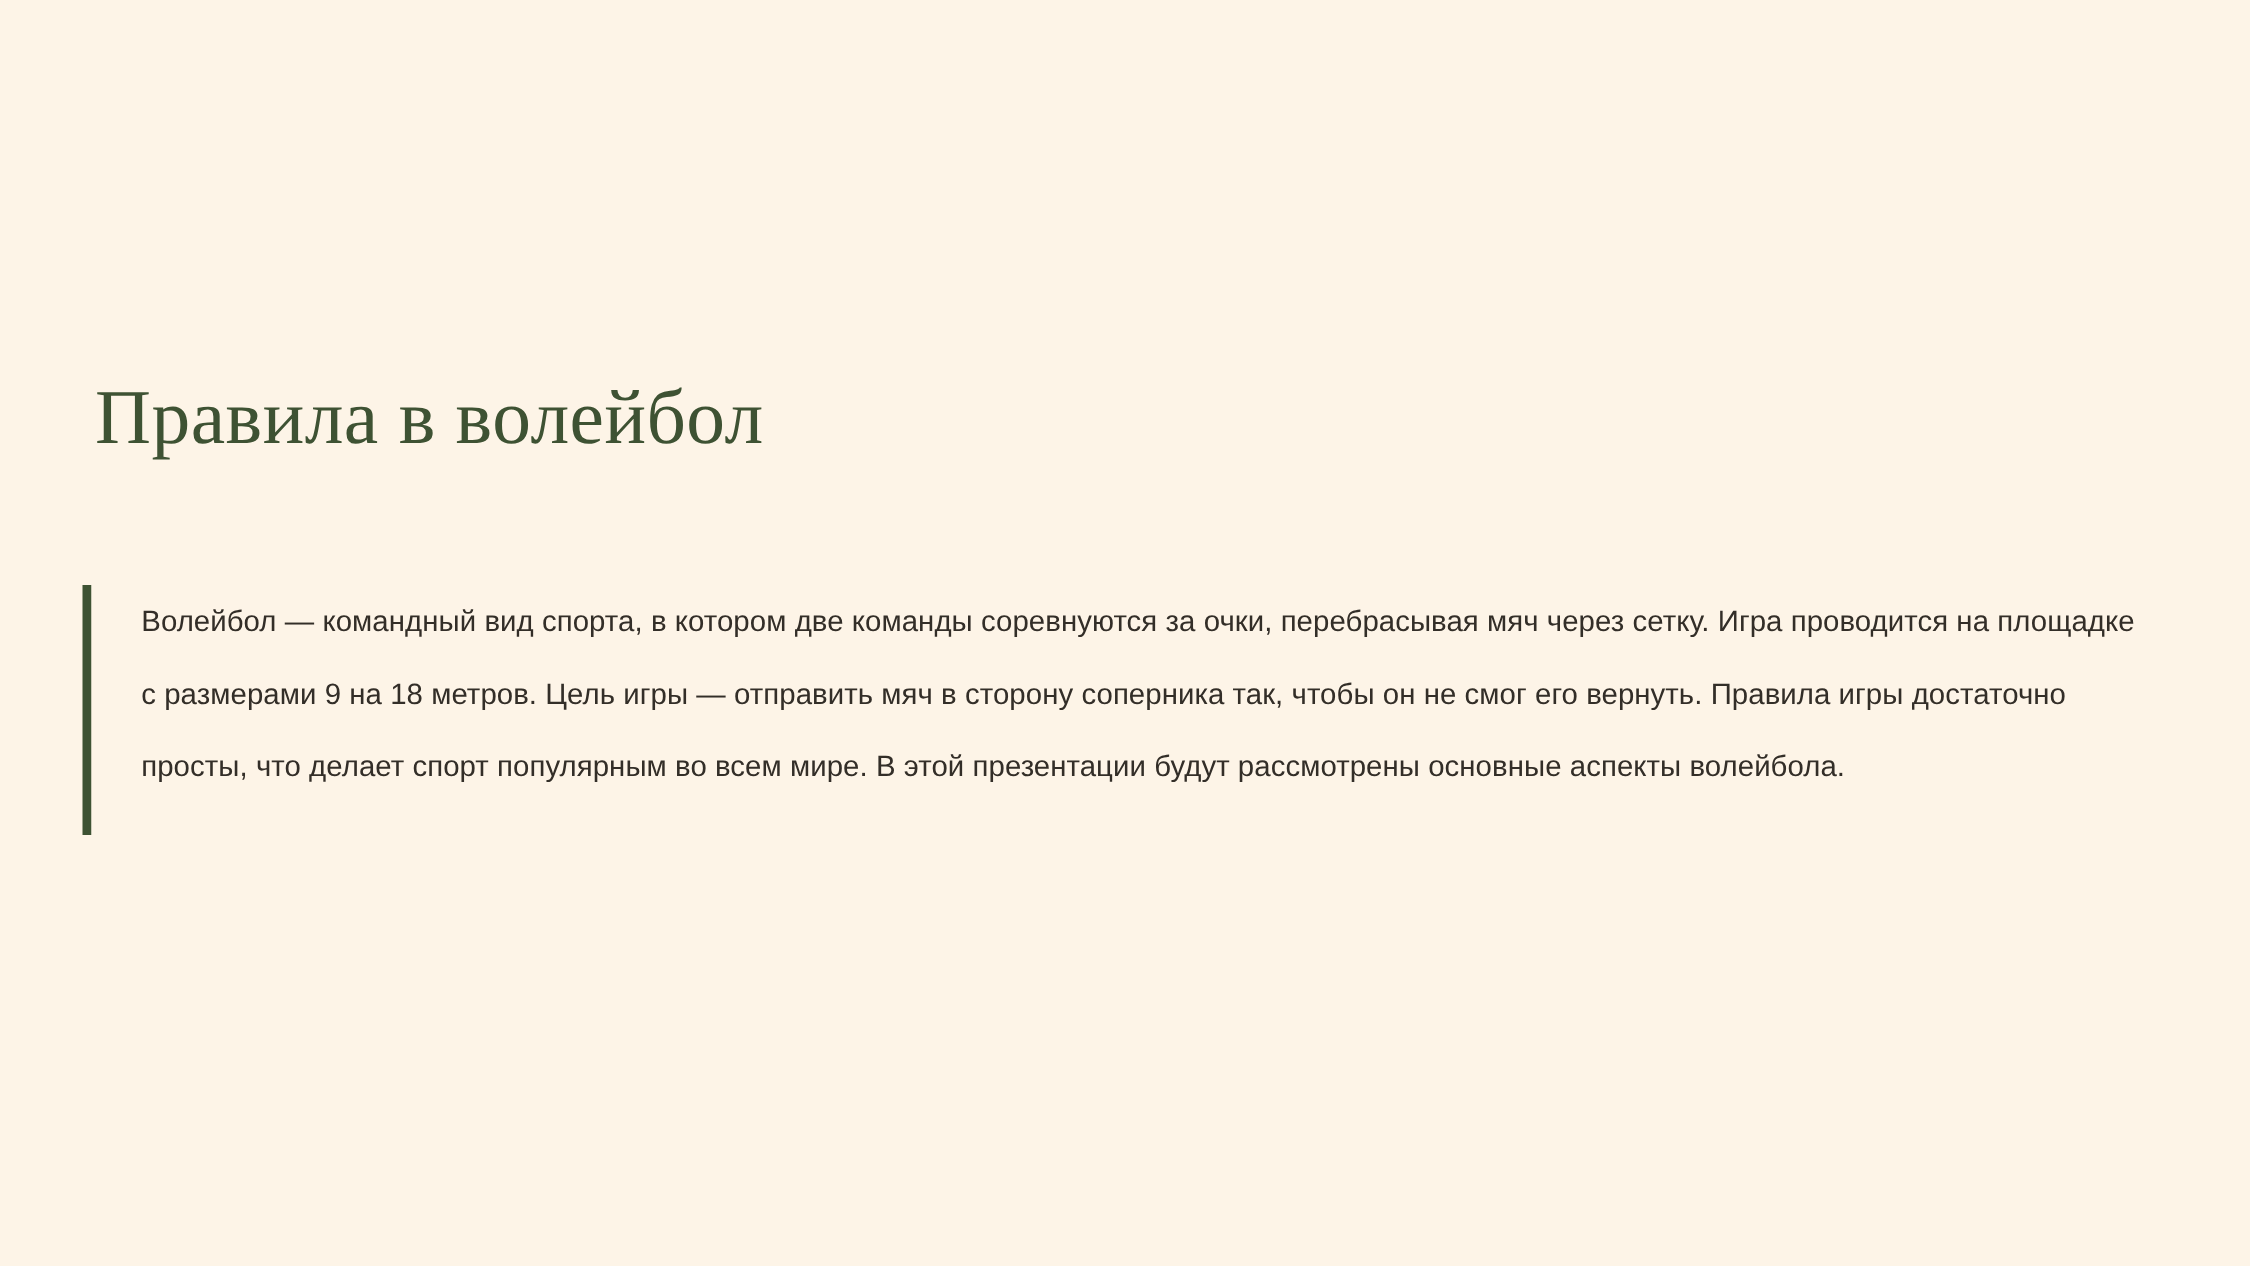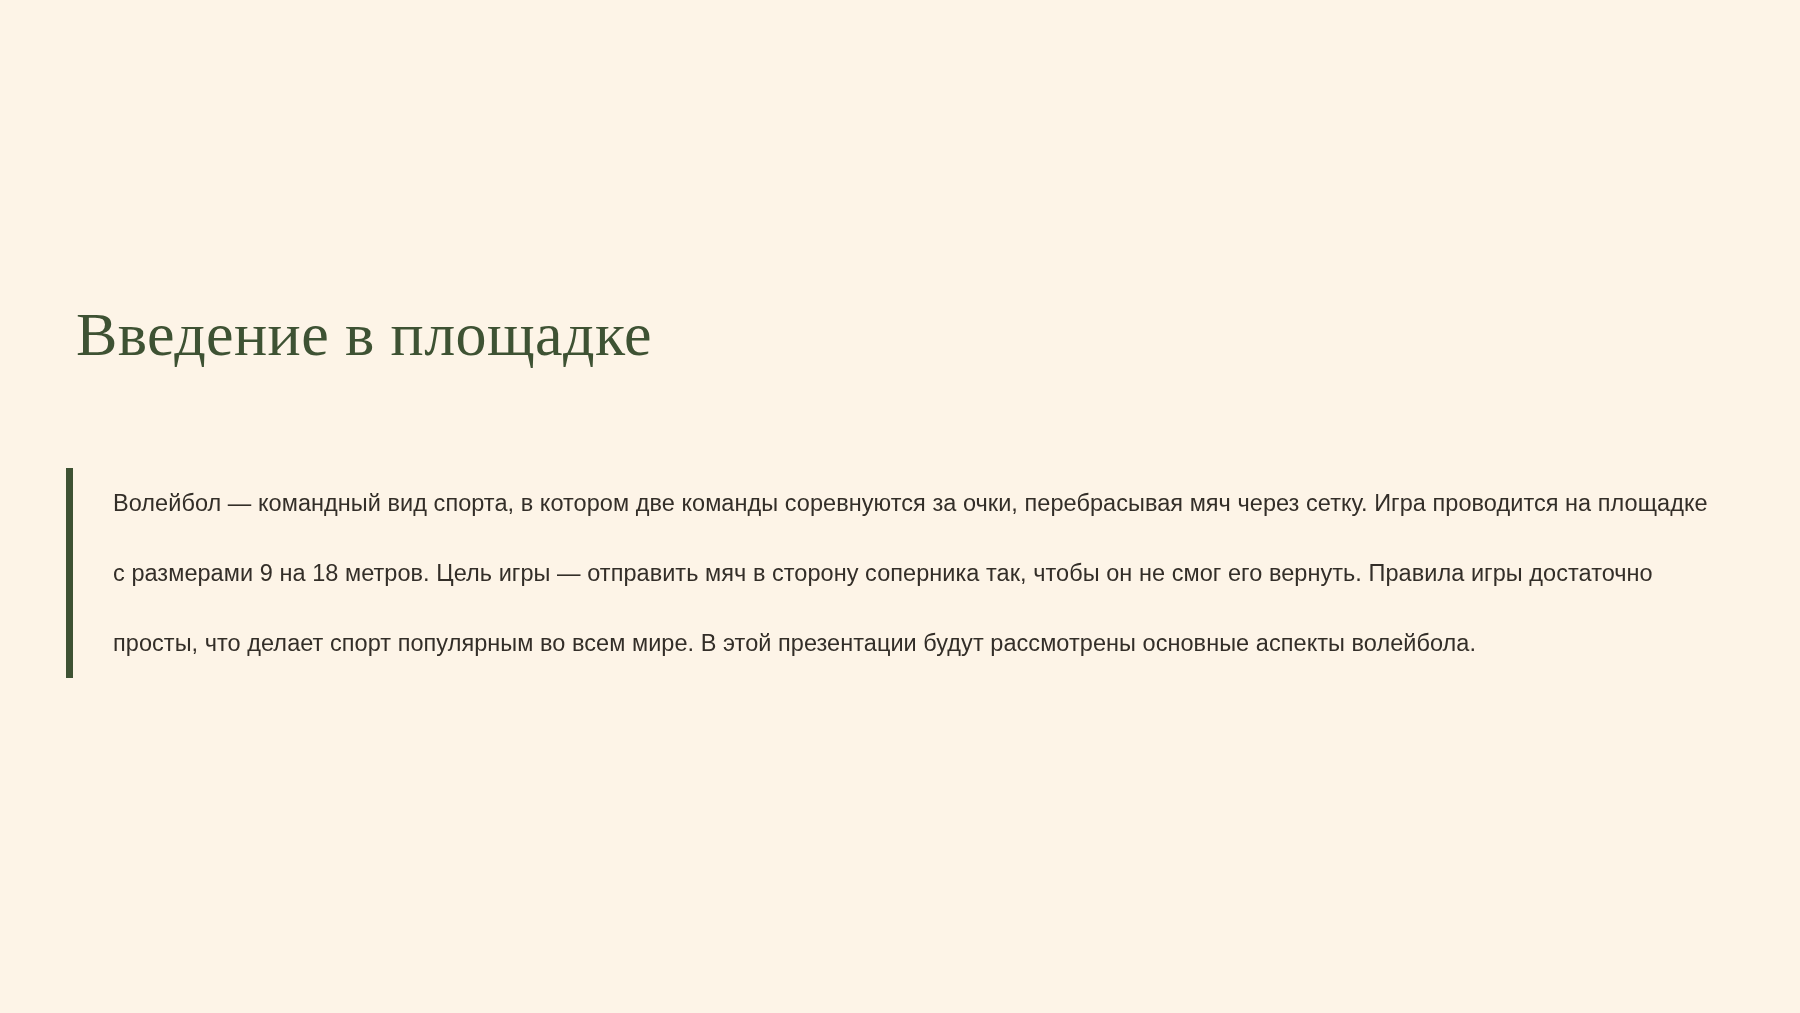--- a/index.html
+++ b/index.html
@@ -53,31 +53,31 @@
     border-radius: 0;
   }
 
   .body-text {
     flex: 1 1 auto;
     margin: 0;
     padding-left: 40px;
     font-family: "Liberation Sans", sans-serif;
     font-size: 23.5px;
     font-weight: 400;
-    line-height: 70px;
+    line-height: 58px;
     color: #332e28;
     letter-spacing: 0.05px;
     text-align: left;
   }
 </style>
 </head>
 <body>
 
 <div class="slide">
 
-  <h1 class="slide-title">Введение в площадке</h1>
+  <h1 class="slide-title">Правила в волейбол</h1>
 
   <div class="body-block">
     <div class="accent-bar"></div>
     <p class="body-text">Волейбол — командный вид спорта, в котором две команды соревнуются за очки, перебрасывая мяч через сетку. Игра проводится на площадке с размерами 9 на 18 метров. Цель игры — отправить мяч в сторону соперника так, чтобы он не смог его вернуть. Правила игры достаточно просты, что делает спорт популярным во всем мире. В этой презентации будут рассмотрены основные аспекты волейбола.</p>
   </div>
 
 </div>
 
 </body></html>

